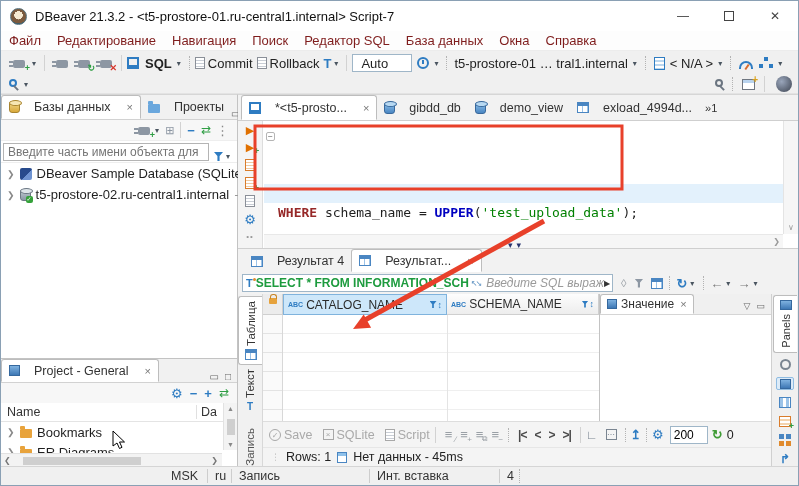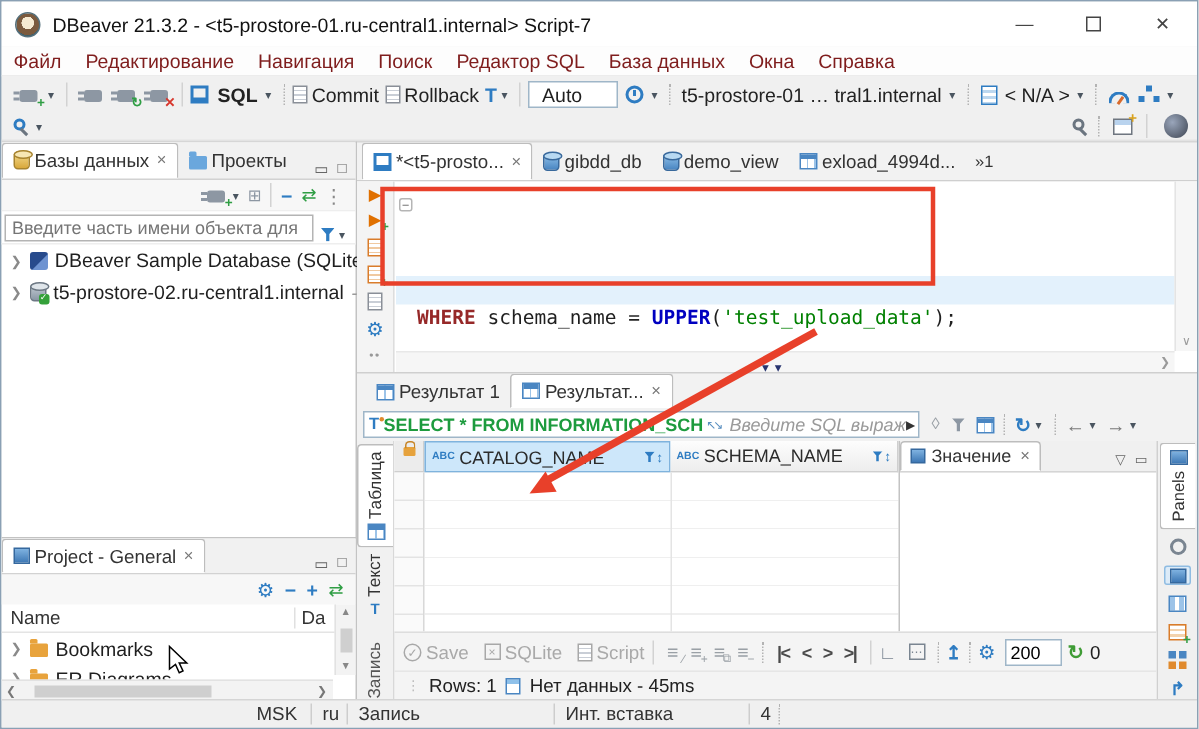--- a/index.html
+++ b/index.html
@@ -67,21 +67,21 @@
 .funnel{width:9px;height:9px;background:#2e7cc2;clip-path:polygon(0 0,100% 0,62% 45%,62% 100%,38% 100%,38% 45%);flex:0 0 auto}
 .funnel.gray{background:#8d97a3}
 .lock{width:8px;height:6px;background:#e6a23c;border-radius:1px;position:relative;margin-top:4px}
 .lock::before{content:"";position:absolute;top:-4px;left:1px;width:5px;height:4px;border:1.5px solid #c78526;border-bottom:none;border-radius:3px 3px 0 0}
 .abc{font-size:7px;font-weight:bold;color:#2e7cc2;letter-spacing:0;margin-right:3px}
 .updown{font-size:9px;color:#2e7cc2;margin-left:1px}
 
 
 .dbnav{left:0;top:93px;width:237px;height:264px;background:#fff;border-right:1px solid #c3c3c3;border-top:1px solid #d6d6d6}
 .tabstrip{height:25px;background:#f1f1f1;border-bottom:1px solid #d2d2d2;display:flex;align-items:flex-end}
-.tab{display:flex;align-items:center;height:24px;padding:0 7px;font-size:12.5px;color:#333;gap:3px;white-space:nowrap}
+.tab{display:flex;align-items:center;height:24px;padding:0 7px;font-size:12.5px;color:#333;gap:14px;white-space:nowrap}
 .tab.active{background:#fff;border:1px solid #bdbdbd;border-bottom:1px solid #fff;border-radius:3px 3px 0 0}
 .tab .x{color:#777;font-size:11px;margin-left:2px}
 .minmax{margin-left:auto;display:flex;gap:6px;padding-right:6px;color:#666;font-size:10px}
 .navtools{height:21px;display:flex;align-items:center;justify-content:flex-end;background:#f7f7f7;padding-right:6px;border-bottom:1px solid #eee}
 .filterrow{height:22px;display:flex;align-items:flex-end;background:#fff;padding:1px 2px;border-bottom:1px solid #eee}
 .filterrow input{width:206px;height:18px;border:1px solid #b4b4b4;font-size:12px;padding:0 4px;color:#333;font-family:"Liberation Sans",sans-serif}
 .treeitem{display:flex;align-items:center;height:21px;gap:5px;padding-left:6px;font-size:13px;white-space:nowrap}
 .chev{color:#8a8a8a;font-size:9px;width:8px}
 .suffix{color:#9a9a9a;font-style:italic;font-size:12px}
 .sqliteico{width:12px;height:12px;border-radius:2px;background:linear-gradient(135deg,#274a8c 0 55%,#6e93d1 56%);flex:0 0 auto}
@@ -401,21 +401,21 @@
       </div>
     <div class="ed-hscroll">
         <span class="right">❯</span>
       </div>
     <div class="chev2">▾▾</div>
   </div>
 
   <div class="abs restabs">
     <div class="tab" style="height:22px;font-size:12.5px">
       <span class="tblico"></span>
-      <span>Результат 1</span>
+      <span>Результат 4</span>
     </div>
     <div class="tab active" style="height:23px;font-size:12.5px">
       <span class="tblico"></span>
       <span>Результат...</span>
       <span class="x">×</span>
     </div>
   </div>
 
   <div class="abs filterbar">
     <div class="filterbox">

